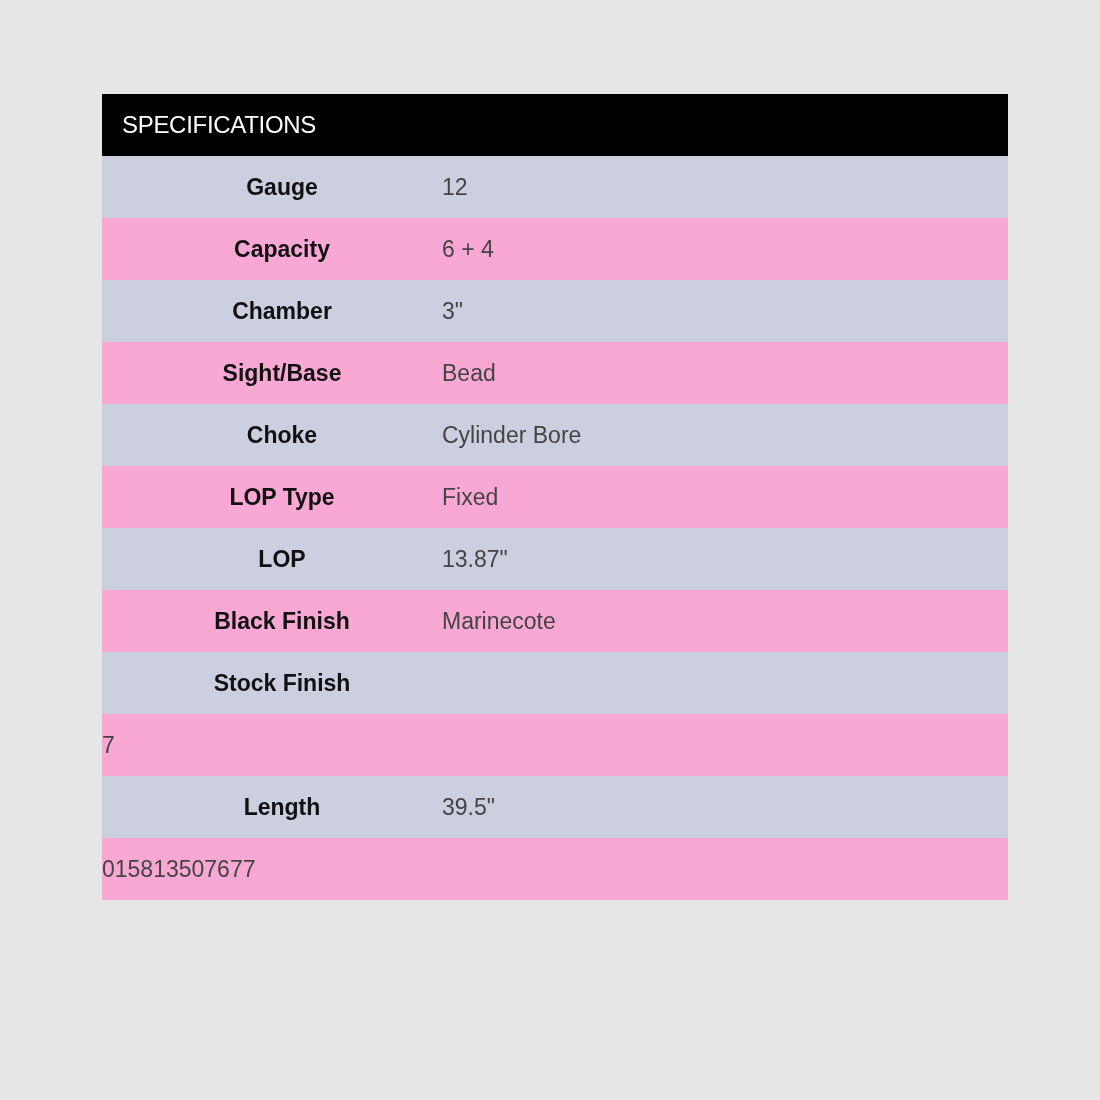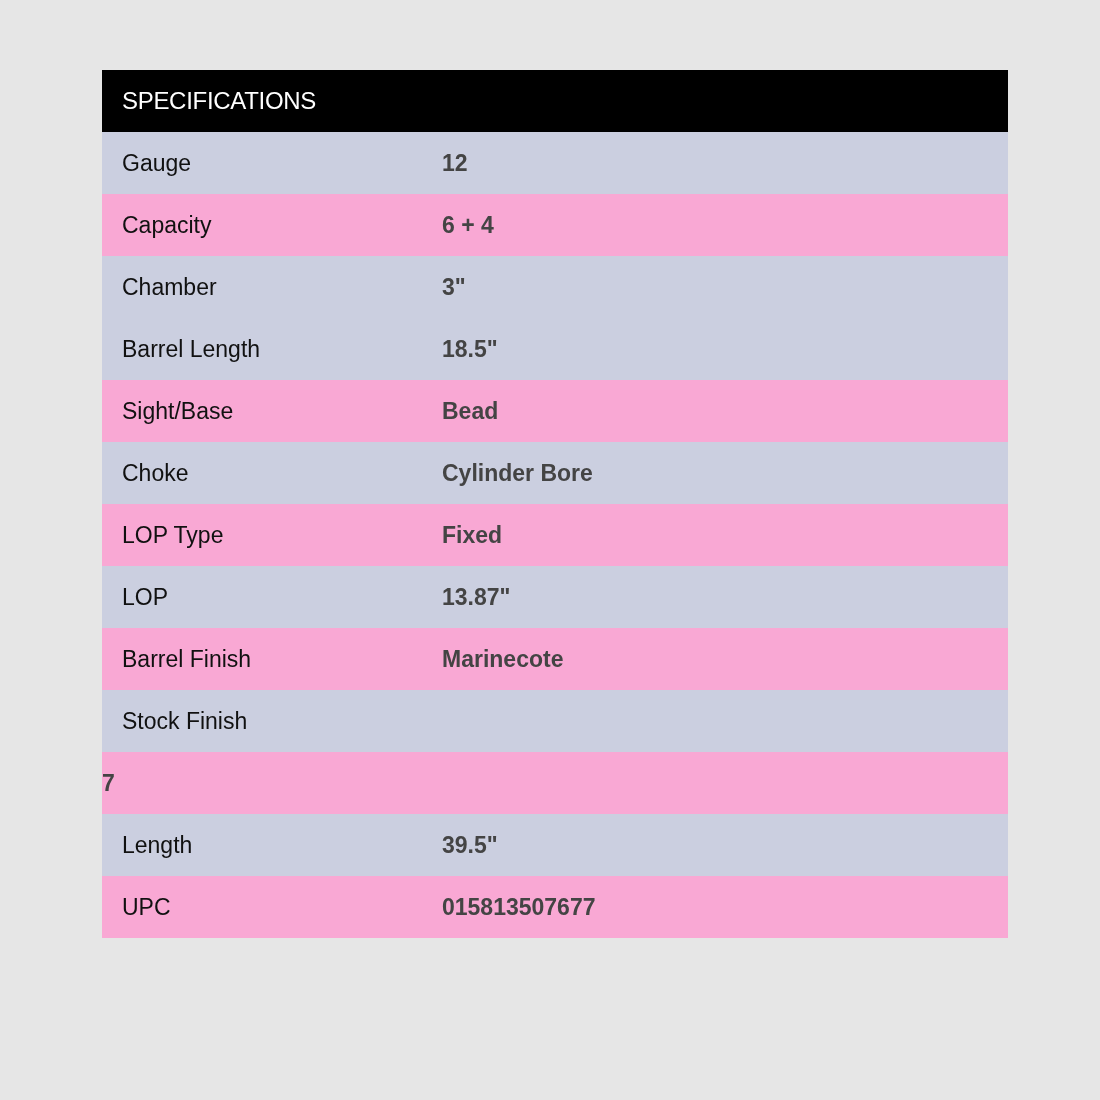--- a/index.html
+++ b/index.html
@@ -4,22 +4,23 @@
 <style>
   html, body { margin:0; padding:0; }
   body {
     width:1100px; height:1100px;
     background:#e6e6e6;
     font-family: "Liberation Sans", sans-serif;
     position:relative;
   }
   .spec-table {
     position:absolute;
-    left:102px; top:70px;
+    left:102px; top:94px;
     width:906px;
+    text-align:center;
   }
   .spec-header {
     height:62px;
     background:#000;
     color:#fff;
     font-size:24px;
     display:flex; align-items:center;
     padding-left:20px;
     box-sizing:border-box;
     letter-spacing:-0.3px;
@@ -28,79 +29,73 @@
     height:62px;
     display:flex; align-items:center;
     box-sizing:border-box;
   }
   .spec-row.shaded { background:#cbcfe0; }
   .spec-row.plain { background:#f9a8d4; }
   .spec-label {
     width:340px;
     padding-left:20px;
     box-sizing:border-box;
-    font-weight:normal;
+    font-weight:bold;
     font-size:23px;
     color:#111;
   }
   .spec-value {
     font-size:23px;
     color:#444;
-    font-weight:bold;
   }
 </style>
 </head>
 <body>
 
 <div class="spec-table">
   <div class="spec-header">SPECIFICATIONS</div>
 
   <div class="spec-row shaded">
     <div class="spec-label">Gauge</div>
     <div class="spec-value">12</div>
   </div>
   <div class="spec-row plain">
     <div class="spec-label">Capacity</div>
     <div class="spec-value">6 + 4</div>
   </div>
   <div class="spec-row shaded">
     <div class="spec-label">Chamber</div>
     <div class="spec-value">3"</div>
   </div>
-  <div class="spec-row shaded">
-    <div class="spec-label">Barrel Length</div>
-    <div class="spec-value">18.5"</div>
-  </div>
   <div class="spec-row plain">
     <div class="spec-label">Sight/Base</div>
     <div class="spec-value">Bead</div>
   </div>
   <div class="spec-row shaded">
     <div class="spec-label">Choke</div>
     <div class="spec-value">Cylinder Bore</div>
   </div>
   <div class="spec-row plain">
     <div class="spec-label">LOP Type</div>
     <div class="spec-value">Fixed</div>
   </div>
   <div class="spec-row shaded">
     <div class="spec-label">LOP</div>
     <div class="spec-value">13.87"</div>
   </div>
   <div class="spec-row plain">
-    <div class="spec-label">Barrel Finish</div>
+    <div class="spec-label">Black Finish</div>
     <div class="spec-value">Marinecote</div>
   </div>
   <div class="spec-row shaded">
     <div class="spec-label">Stock Finish</div>
   </div>
   <div class="spec-row plain">
     <div class="spec-value">7</div>
   </div>
   <div class="spec-row shaded">
     <div class="spec-label">Length</div>
     <div class="spec-value">39.5"</div>
   </div>
   <div class="spec-row plain">
-    <div class="spec-label">UPC</div>
     <div class="spec-value">015813507677</div>
   </div>
 </div>
 
 </body></html>

